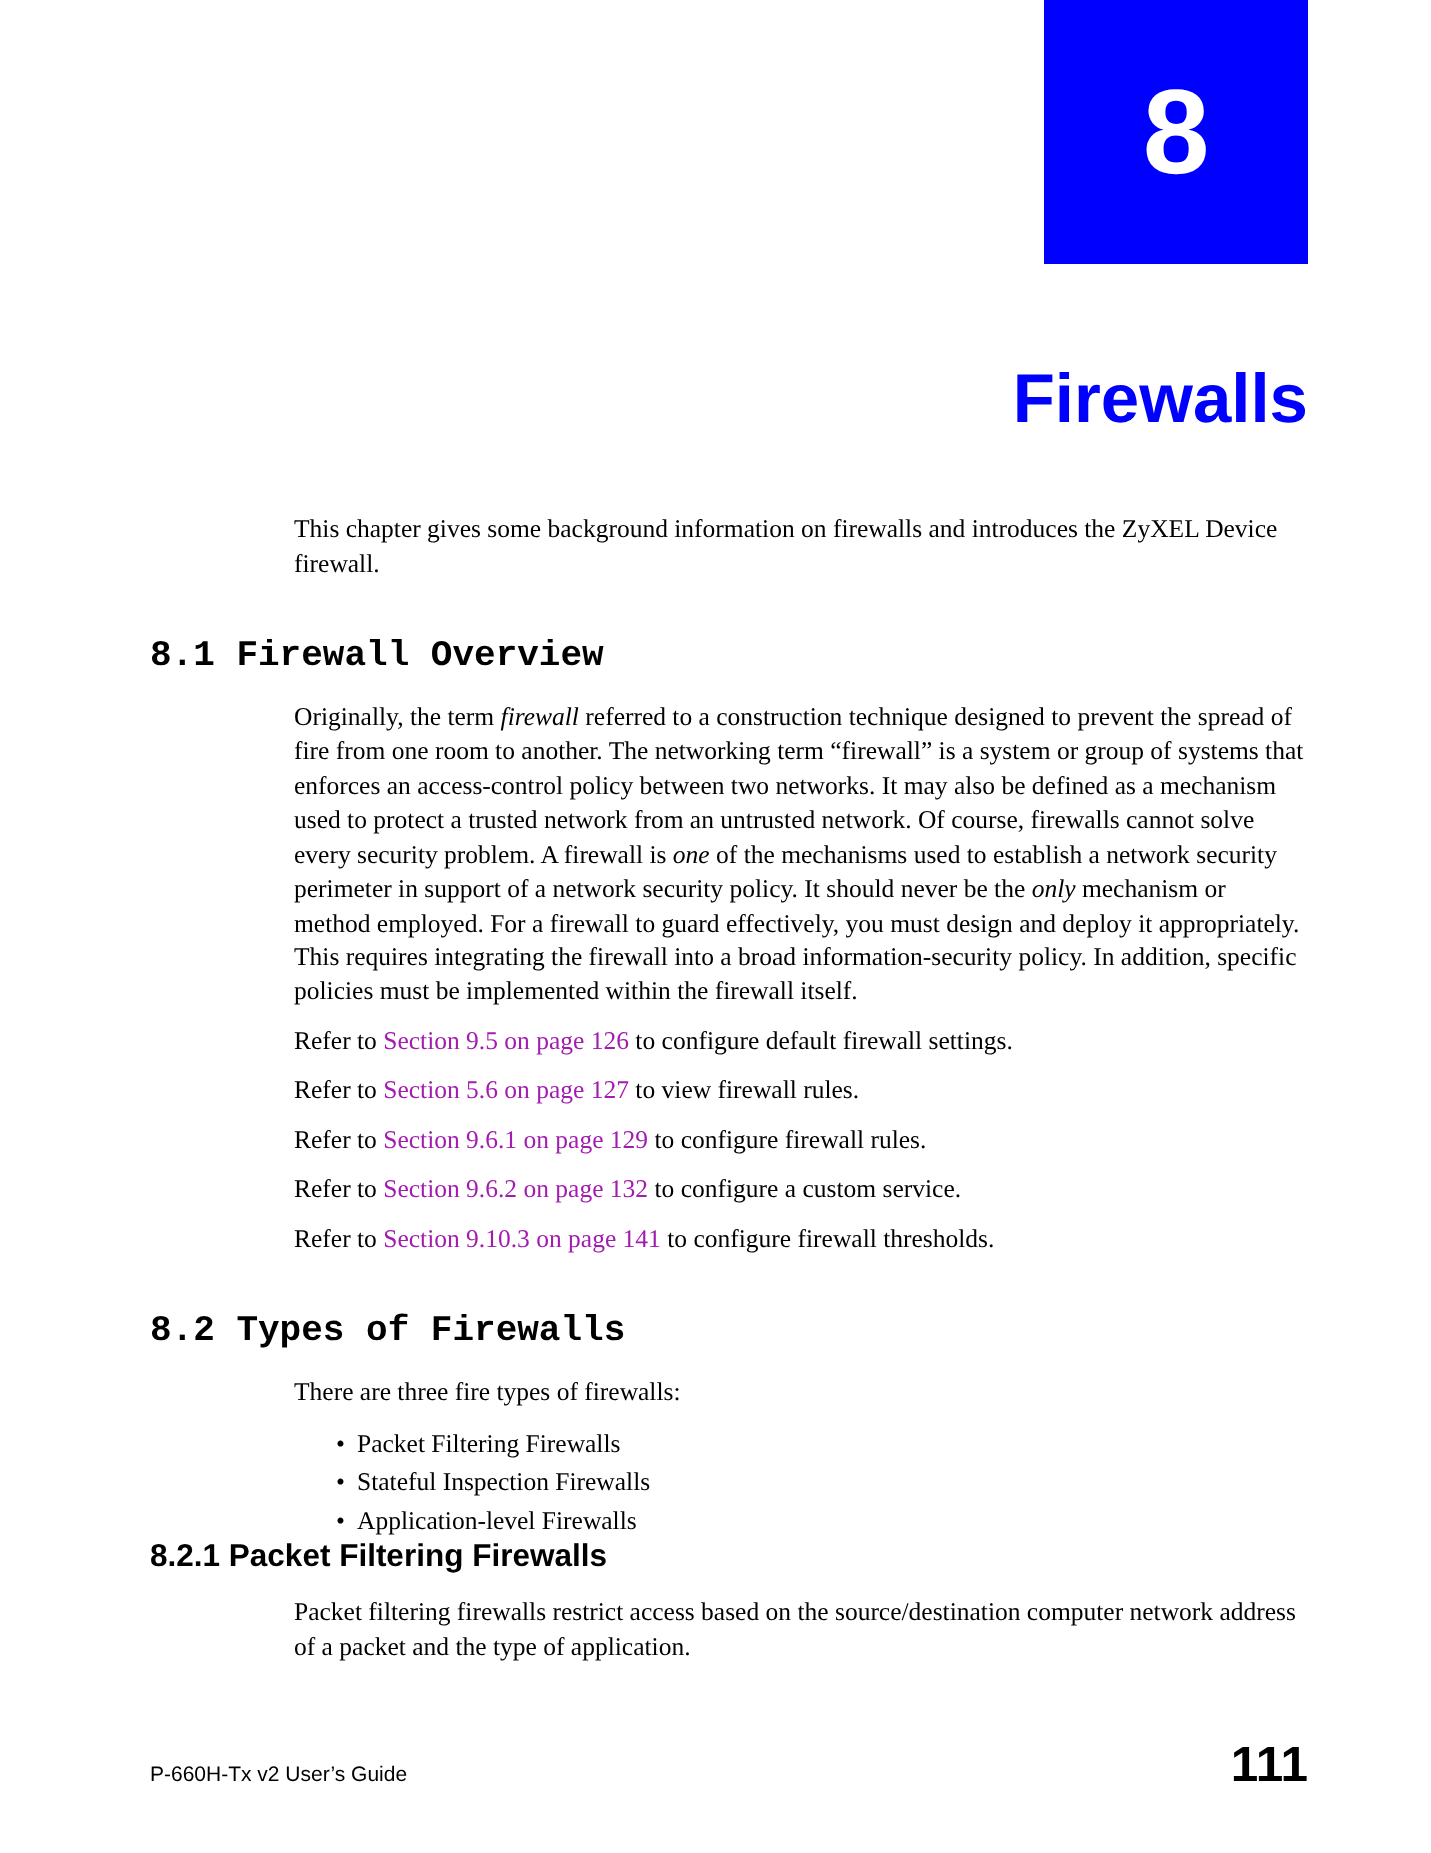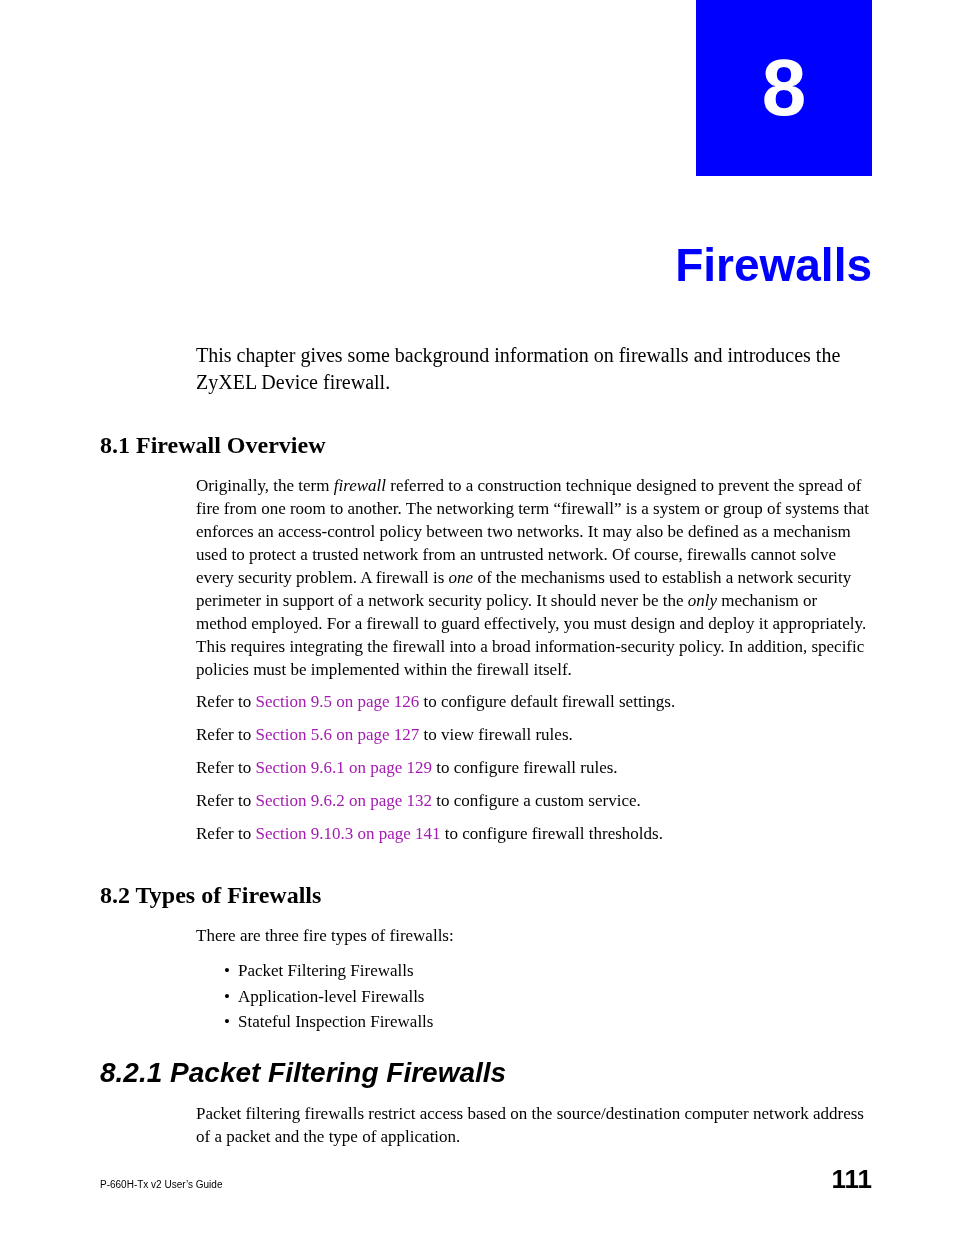--- a/index.html
+++ b/index.html
@@ -42,49 +42,48 @@
       color: #0000ff;
     }
     .content {
       position: absolute;
       top: 342px;
       left: 100px;
       right: 82px;
     }
     .intro-para {
       margin-left: 96px;
-      font-size: 20px;
+      font-size: 17px;
       line-height: 1.35;
       margin-bottom: 36px;
     }
     .section-heading {
-      font-family: Liberation Serif, serif;
+      font-family: Liberation Mono, monospace;
       font-size: 24px;
       font-weight: bold;
       margin-bottom: 16px;
     }
     .body-para {
       margin-left: 96px;
       font-size: 17px;
       line-height: 1.35;
       margin-bottom: 10px;
     }
     .italic {
       font-style: italic;
     }
     .link {
       color: #a21caf;
     }
     .subsection-heading {
       font-family: Arial, Helvetica, sans-serif;
-      font-size: 28px;
+      font-size: 21px;
       font-weight: bold;
       margin-bottom: 14px;
-      margin-top: 22px;
-      font-style: italic;
+      margin-top: 0;
     }
     .bullet-list {
       margin-left: 124px;
       list-style: none;
     }
     .bullet-list li {
       font-size: 17px;
       line-height: 1.5;
       position: relative;
       padding-left: 14px;
@@ -102,26 +101,26 @@
       bottom: 40px;
       left: 100px;
       right: 82px;
       display: flex;
       justify-content: space-between;
       align-items: baseline;
       border-top: 0;
     }
     .footer-left {
       font-family: Arial, Helvetica, sans-serif;
-      font-size: 10px;
+      font-size: 14px;
       text-align: right;
     }
     .footer-right {
       font-family: Arial, Helvetica, sans-serif;
-      font-size: 26px;
+      font-size: 33px;
       font-weight: bold;
     }
   </style>
 </head>
 <body>
 
 <div class="chapter-box">
   <div class="chapter-number">8</div>
 </div>
 
@@ -139,22 +138,22 @@
   <p class="body-para"><span>Refer to </span><span class="link">Section 9.6.1 on page 129</span><span> to configure firewall rules.</span></p>
   <p class="body-para"><span>Refer to </span><span class="link">Section 9.6.2 on page 132</span><span> to configure a custom service.</span></p>
   <p class="body-para"><span>Refer to </span><span class="link">Section 9.10.3 on page 141</span><span> to configure firewall thresholds.</span></p>
 
   <h2 class="section-heading section-gap">8.2  Types of Firewalls</h2>
 
   <p class="body-para">There are three fire types of firewalls:</p>
 
   <ul class="bullet-list">
     <li>Packet Filtering Firewalls</li>
+    <li>Stateful Inspection Firewalls</li>
     <li>Application-level Firewalls</li>
-    <li>Stateful Inspection Firewalls</li>
   </ul>
 
   <h3 class="subsection-heading">8.2.1  Packet Filtering Firewalls</h3>
 
   <p class="body-para">Packet filtering firewalls restrict access based on the source/destination computer network address of a packet and the type of application.</p>
 </div>
 
 <div class="footer">
   <span class="footer-left">P-660H-Tx v2 User’s Guide</span>
   <span class="footer-right">111</span>

